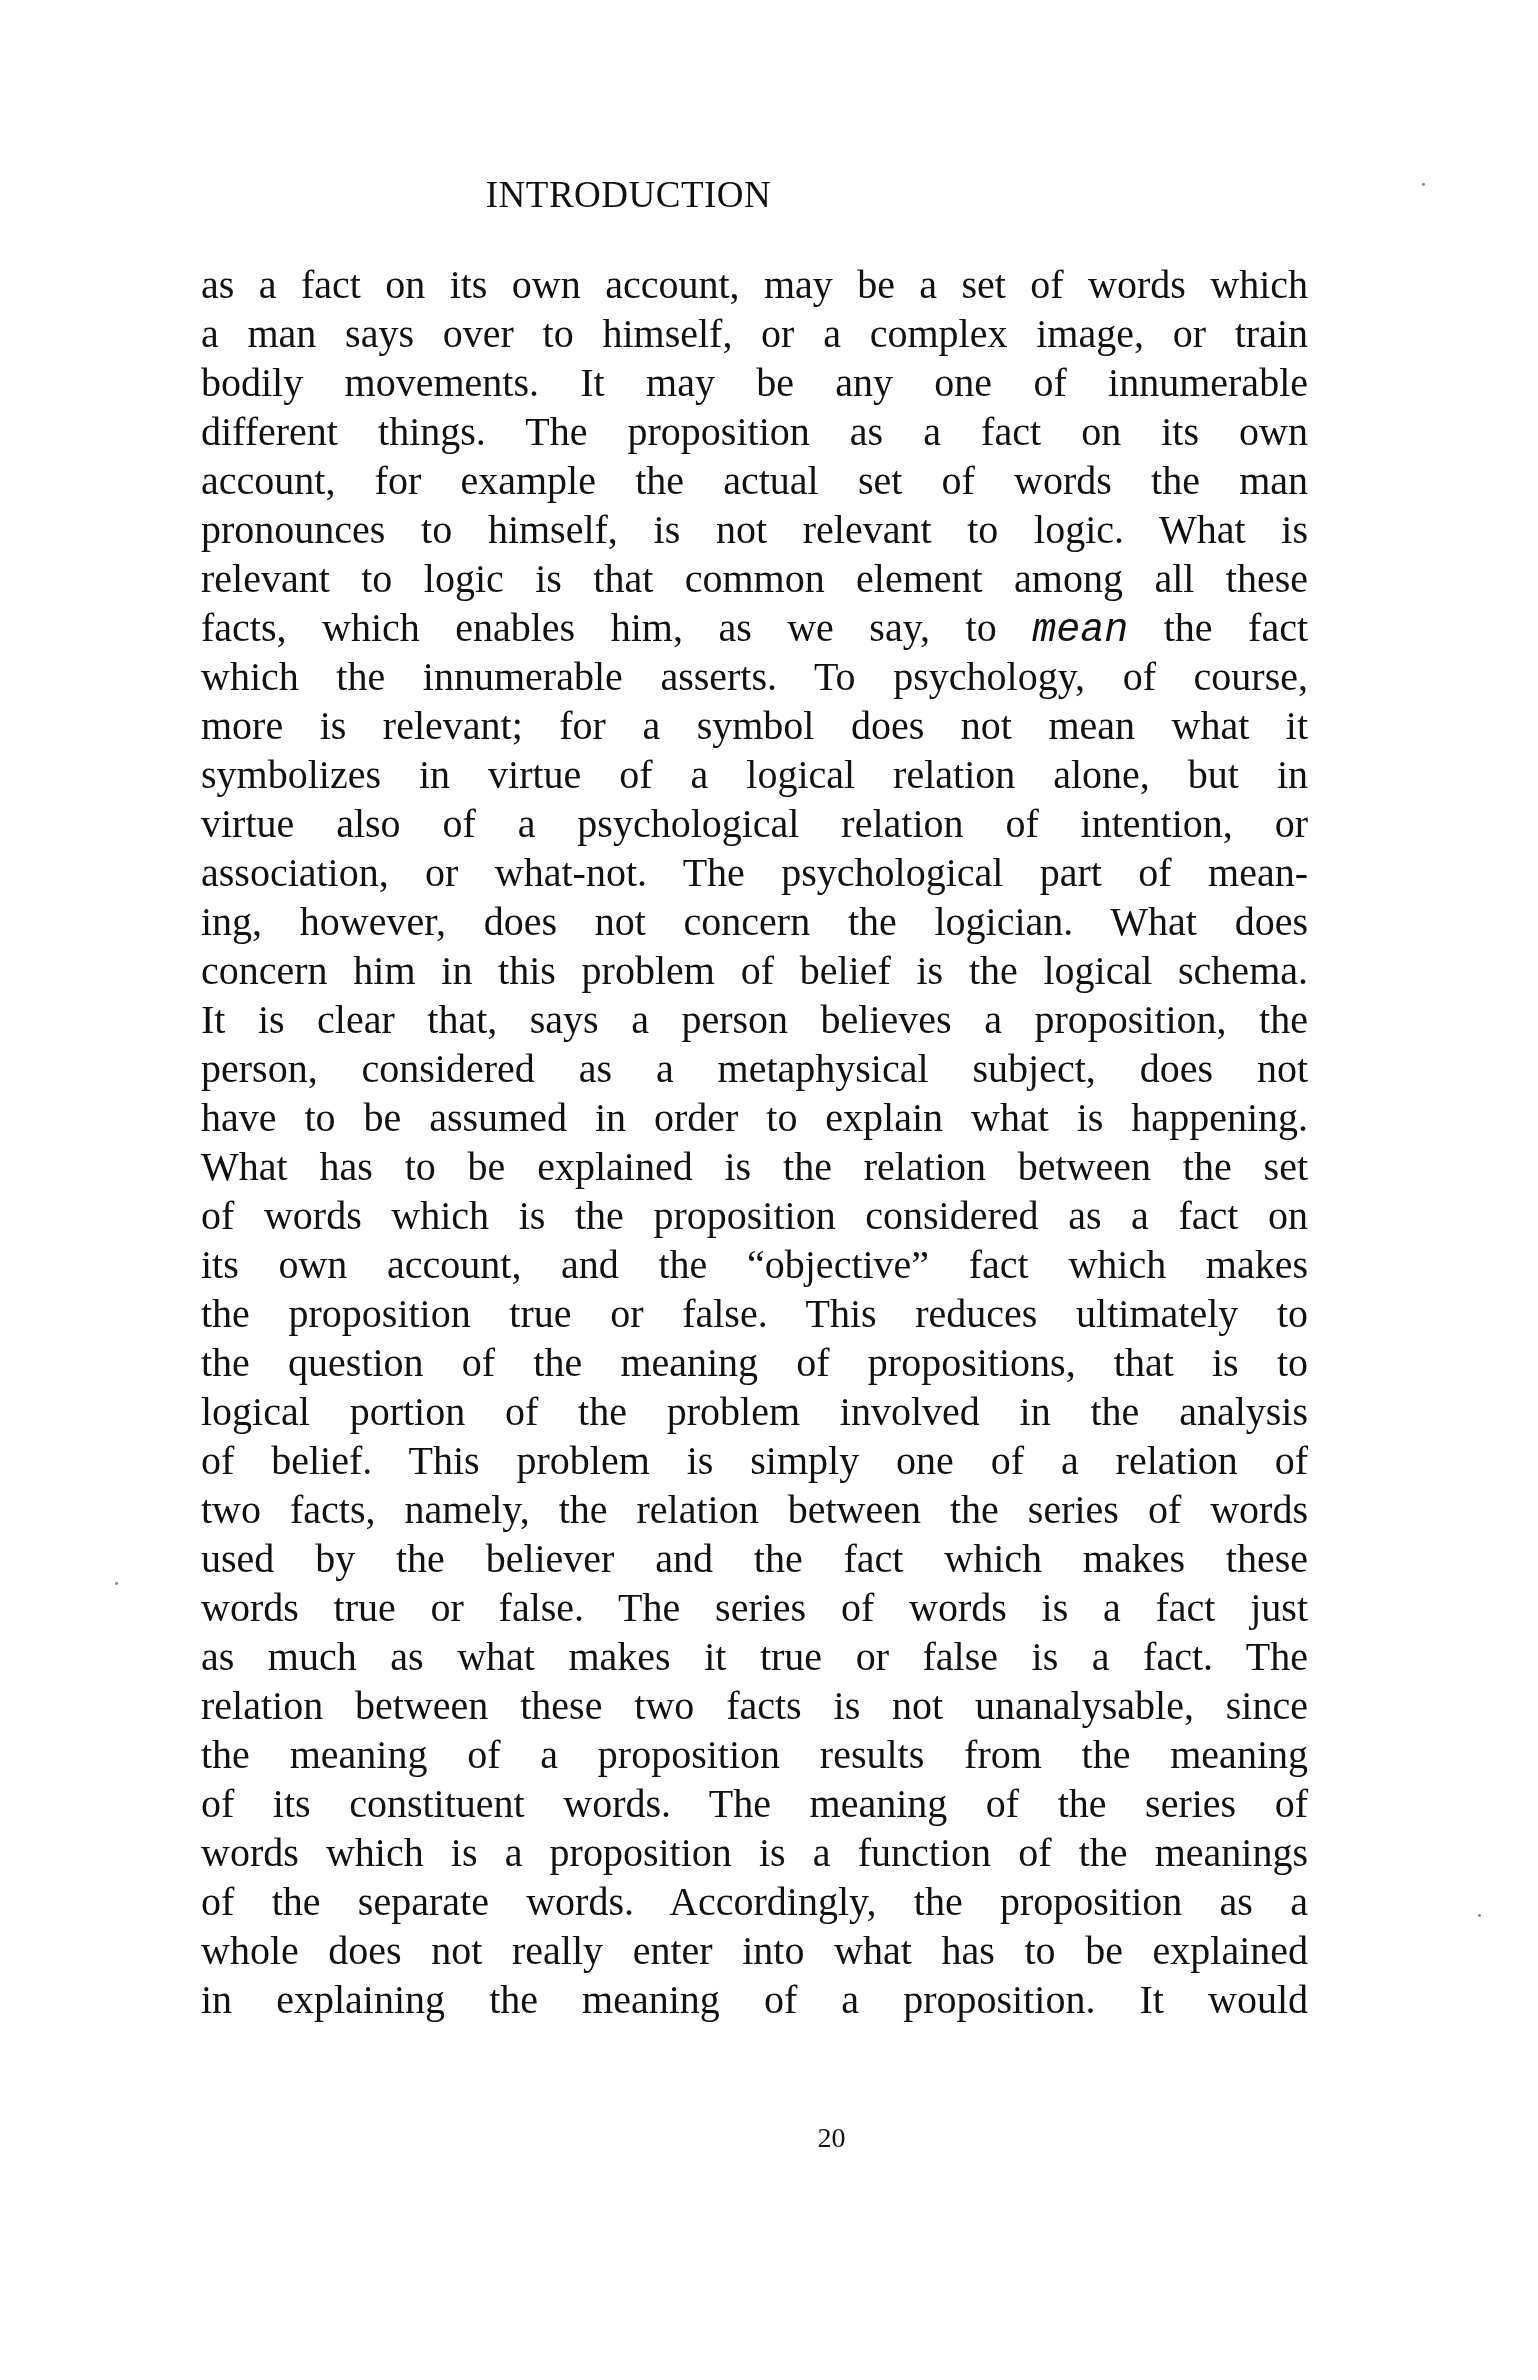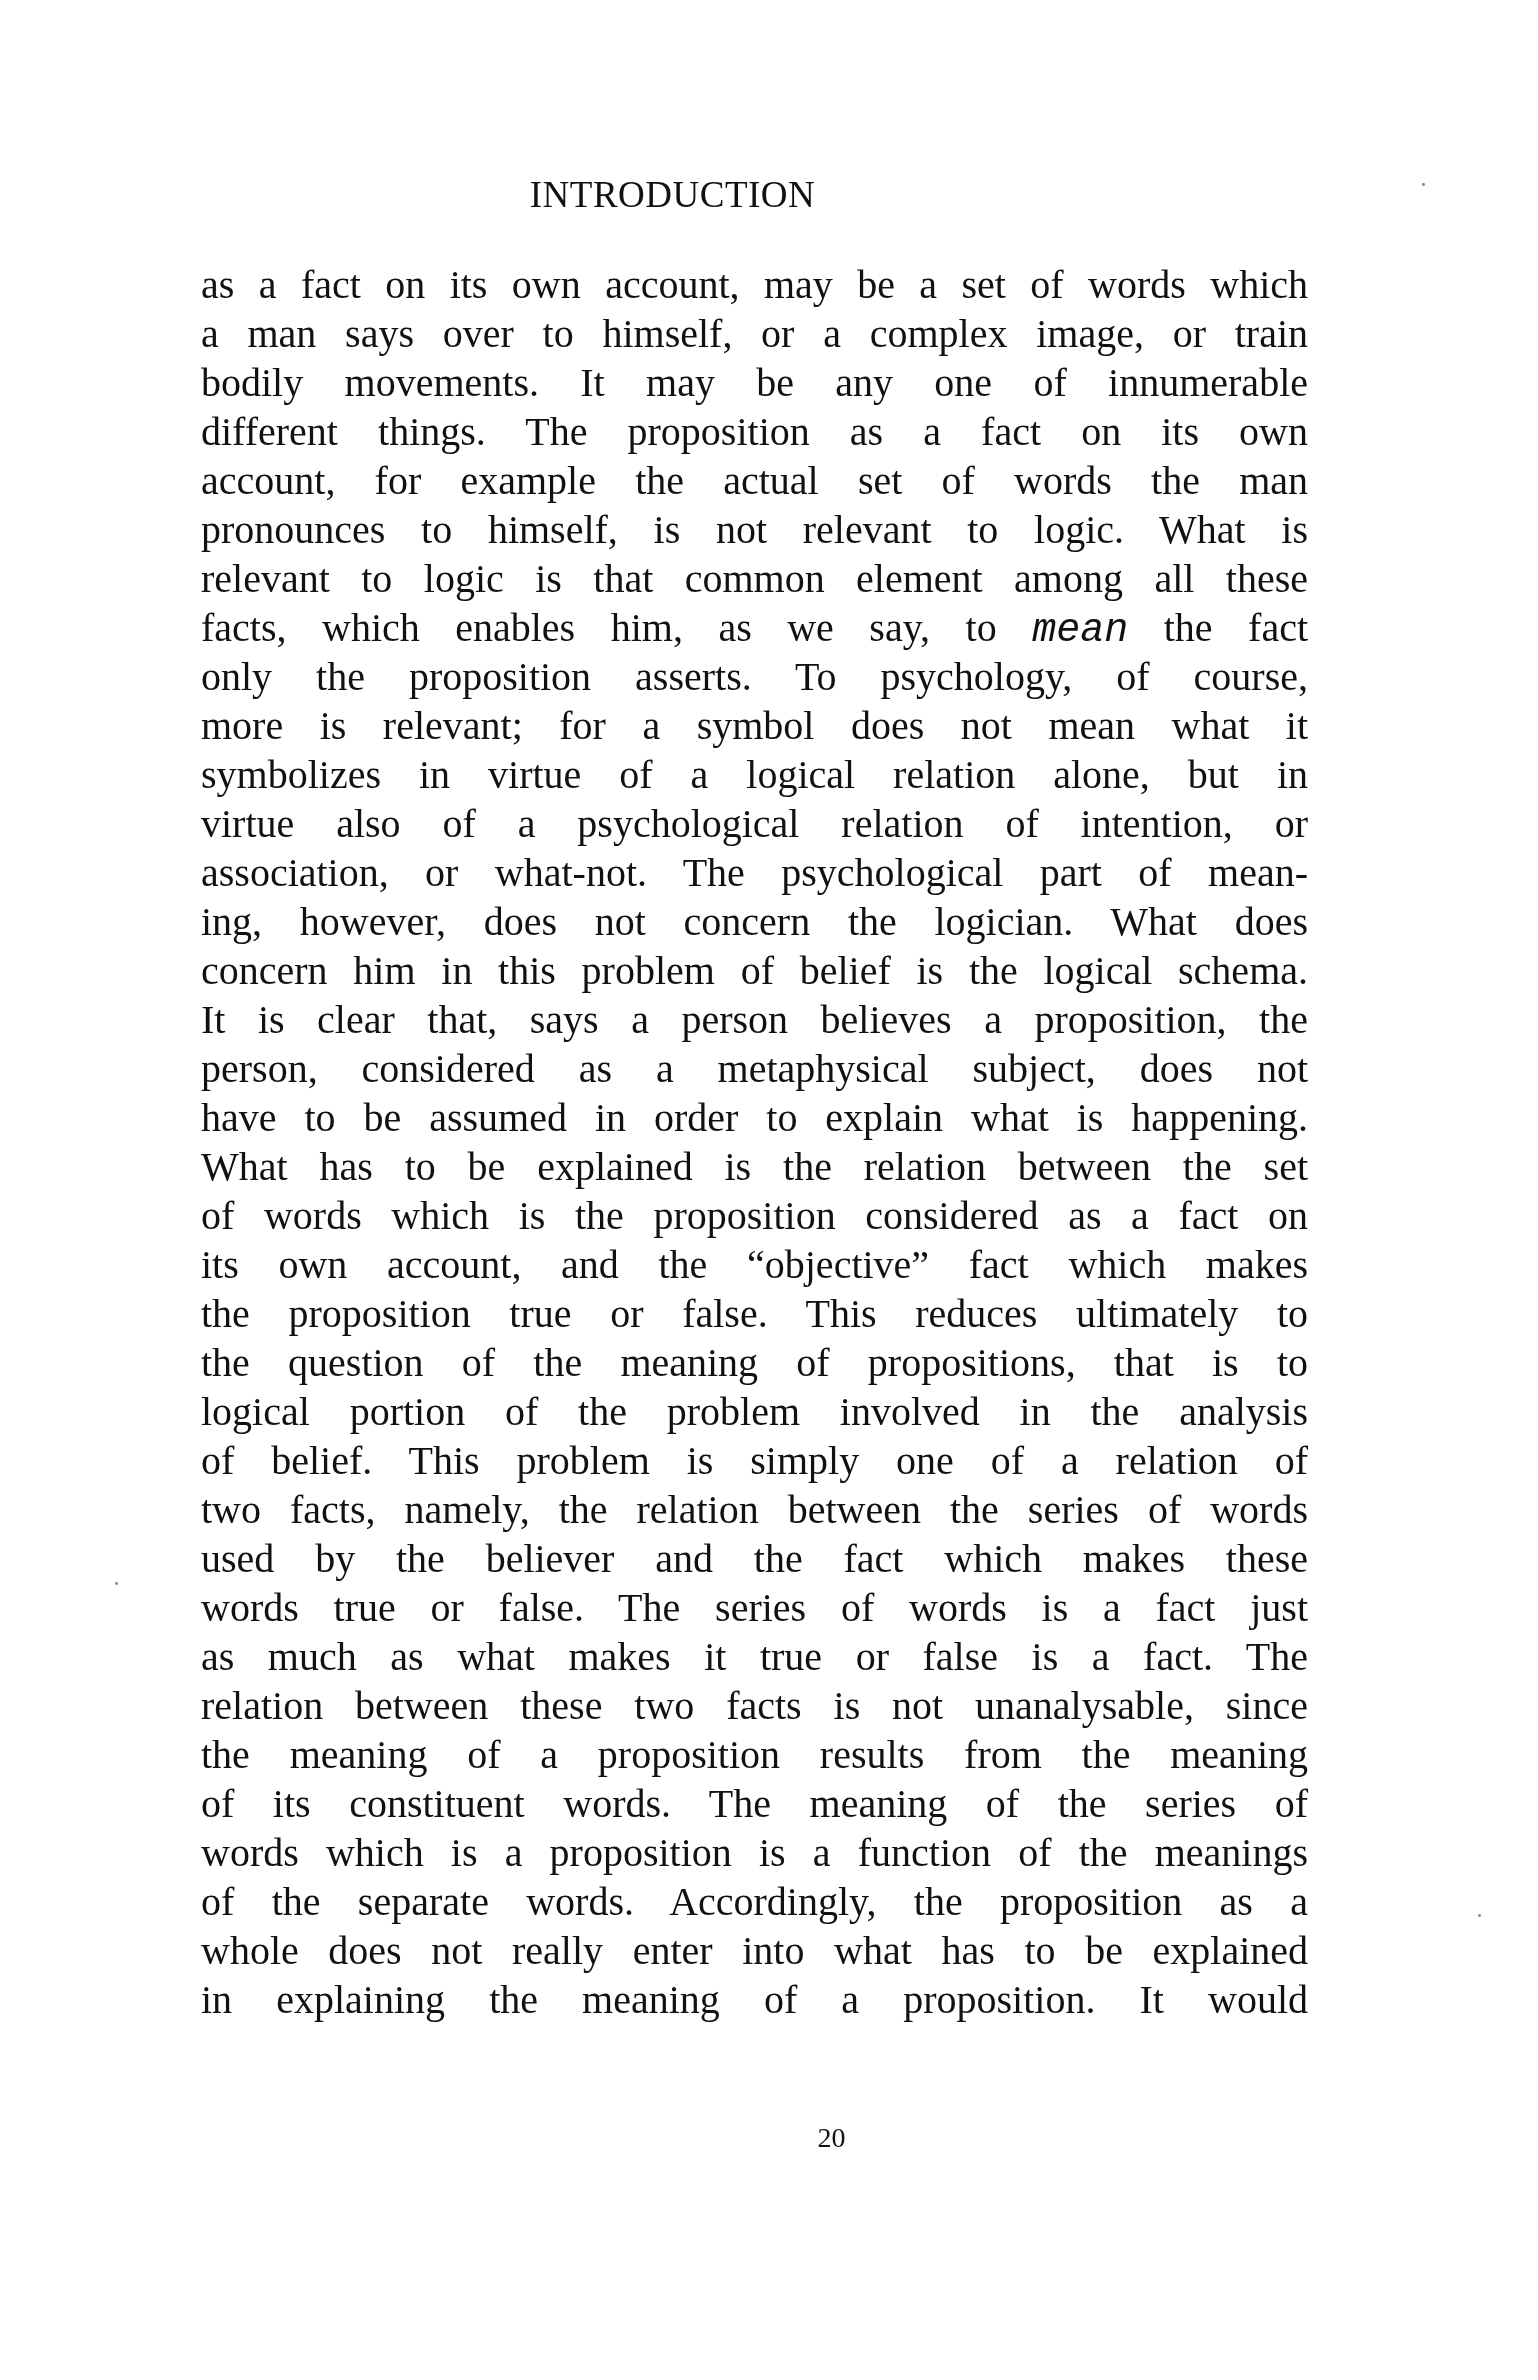--- a/index.html
+++ b/index.html
@@ -24,21 +24,20 @@
     }
     .running-head {
       position: absolute;
       top: 176px;
       left: 0;
       width: 1257px;
       text-align: center;
       font-size: 37px;
       letter-spacing: 0.5px;
       line-height: 1;
-      padding-left: 44px;
     }
     .body-text {
       position: absolute;
       top: 260px;
       left: 201px;
       width: 1107px;
     }
     .line {
       display: block;
       height: 49px;
@@ -79,21 +78,21 @@
 
   <div class="body-text" id="body-text">
       <div class="line">as a fact on its own account, may be a set of words which</div>
       <div class="line">a man says over to himself, or a complex image, or train</div>
       <div class="line">bodily movements.  It may be any one of innumerable</div>
       <div class="line">different things.  The proposition as a fact on its own</div>
       <div class="line">account, for example the actual set of words the man</div>
       <div class="line">pronounces to himself, is not relevant to logic.  What is</div>
       <div class="line">relevant to logic is that common element among all these</div>
       <div class="line" style="white-space: pre;"><span>facts, which enables him, as we say, to </span><span class="it">mean</span><span> the fact</span></div>
-      <div class="line">only the proposition asserts.  To psychology, of course,</div>
+      <div class="line">which the innumerable asserts.  To psychology, of course,</div>
       <div class="line">more is relevant; for a symbol does not mean what it</div>
       <div class="line">symbolizes in virtue of a logical relation alone, but in</div>
       <div class="line">virtue also of a psychological relation of intention, or</div>
       <div class="line">association, or what-not.  The psychological part of mean-</div>
       <div class="line">ing, however, does not concern the logician.  What does</div>
       <div class="line">concern him in this problem of belief is the logical schema.</div>
       <div class="line">It is clear that, says a person believes a proposition, the</div>
       <div class="line">person, considered as a metaphysical subject, does not</div>
       <div class="line">have to be assumed in order to explain what is happening.</div>
       <div class="line">What has to be explained is the relation between the set</div>

